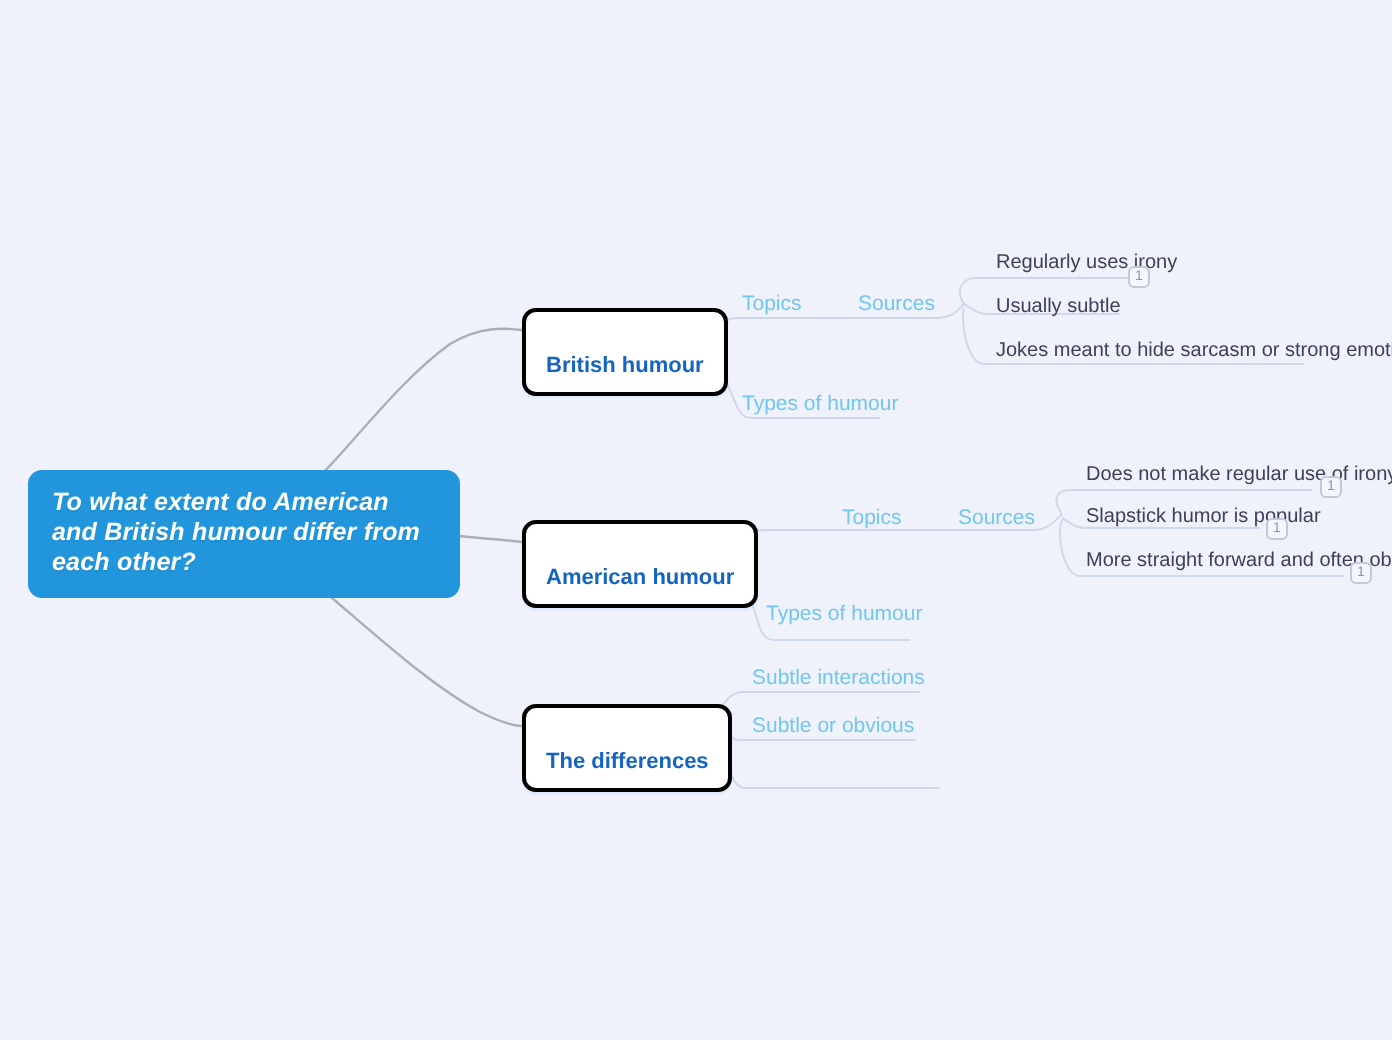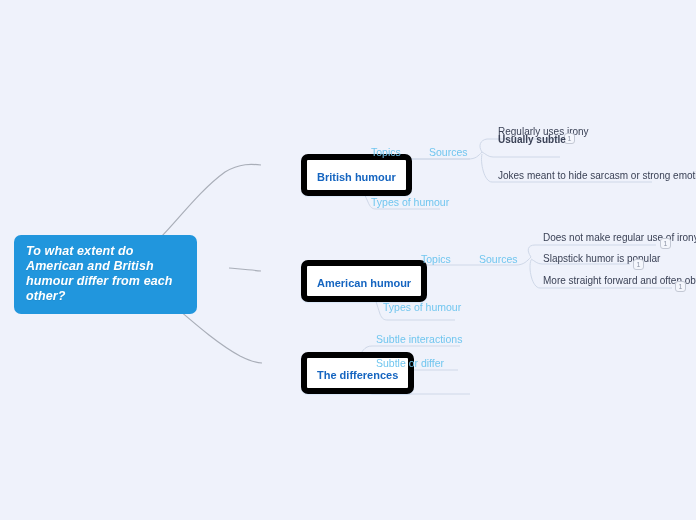--- a/index.html
+++ b/index.html
@@ -43,30 +43,29 @@
     font-weight: bold;
     font-size: 12.5px;
     line-height: 15px;
     padding: 9px 11px 10px 12px;
     letter-spacing: 0.1px;
     text-shadow: 0 1px 0 rgba(0,0,0,0.06);
   }
   
   .branch-node {
     background: #ffffff;
-    border: 6px solid #000000;
+    border: 2px solid #000000;
     border-radius: 7px;
     color: #1565c0;
     font-weight: bold;
     font-size: 11px;
     line-height: 13px;
-    padding: 11px 10px 6px 10px;
+    padding: 21px 10px 6px 10px;
     white-space: nowrap;
     box-shadow: 0 1px 1px rgba(30,136,229,0.10);
-    margin-left: 40px;
   }
   
   .sub-label {
     color: #71c6ef;
     font-size: 10.5px;
     line-height: 12px;
     white-space: nowrap;
     padding: 0 2px 2px 2px;
     text-align: right;
   }
@@ -127,32 +126,32 @@
     <path d="M 531 257 C 526 250 528 245 535 245 L 656 245" fill="none" stroke="#cfd8e8" stroke-width="1"></path>
     <path d="M 531 259 C 535 261 537 264 542 264 L 630 264" fill="none" stroke="#cfd8e8" stroke-width="1"></path>
     <path d="M 531 260 C 528 268 532 288 540 288 L 672 288" fill="none" stroke="#cfd8e8" stroke-width="1"></path>
 
     <path d="M 342 363 C 350 363 352 363 356 361" fill="none" stroke="#c2c7d2" stroke-width="1"></path>
     <path d="M 356 361 C 362 352 364 346 372 346 L 460 346" fill="none" stroke="#cfd8e8" stroke-width="1"></path>
     <path d="M 356 362 C 362 363 364 370 370 370 L 458 370" fill="none" stroke="#cfd8e8" stroke-width="1"></path>
     <path d="M 356 363 C 362 370 364 394 372 394 L 470 394" fill="none" stroke="#cfd8e8" stroke-width="1"></path>
   </svg>
 
-  <div class="node root-node" style="left:14px; top:235px; width:183px;">To what extent do American and British humour differ from each other?</div>
+  <div class="node root-node" style="left:14px; top:235px; width:216px;">To what extent do American and British humour differ from each other?</div>
 
   <div class="node branch-node" style="left:261px; top:154px;">British humour</div>
 
   <div class="node sub-label" style="left:369px; top:146px;">Topics</div>
   <div class="node sub-label" style="left:427px; top:146px;">Sources</div>
   <div class="node sub-label" style="left:369px; top:196px;">Types of humour</div>
 
   <div class="node leaf-label" style="left:496px; top:126px;">Regularly uses irony</div>
   <div class="badge" style="left:564px; top:133px;">1</div>
 
-  <div class="node leaf-label" style="left:496px; top:134px;font-weight:bold;">Usually subtle</div>
+  <div class="node leaf-label" style="left:496px; top:148px;">Usually subtle</div>
 
   <div class="node leaf-label" style="left:496px; top:170px;">Jokes meant to hide sarcasm or strong emotions</div>
 
   <div class="node branch-node" style="left:261px; top:260px;">American humour</div>
 
   <div class="node sub-label" style="left:419px; top:253px;">Topics</div>
   <div class="node sub-label" style="left:477px; top:253px;">Sources</div>
   <div class="node sub-label" style="left:381px; top:301px;">Types of humour</div>
 
   <div class="node leaf-label" style="left:541px; top:232px;">Does not make regular use of irony</div>
@@ -160,15 +159,15 @@
 
   <div class="node leaf-label" style="left:541px; top:253px;">Slapstick humor is popular</div>
   <div class="badge" style="left:633px; top:259px;">1</div>
 
   <div class="node leaf-label" style="left:541px; top:275px;">More straight forward and often obvious</div>
   <div class="badge" style="left:675px; top:281px;">1</div>
 
   <div class="node branch-node" style="left:261px; top:352px;">The differences</div>
 
   <div class="node sub-label" style="left:374px; top:333px;">Subtle interactions</div>
-  <div class="node sub-label" style="left:374px; top:357px;">Subtle or differ</div>
+  <div class="node sub-label" style="left:374px; top:357px;">Subtle or obvious</div>
 
 </div>
 
 </body></html>

